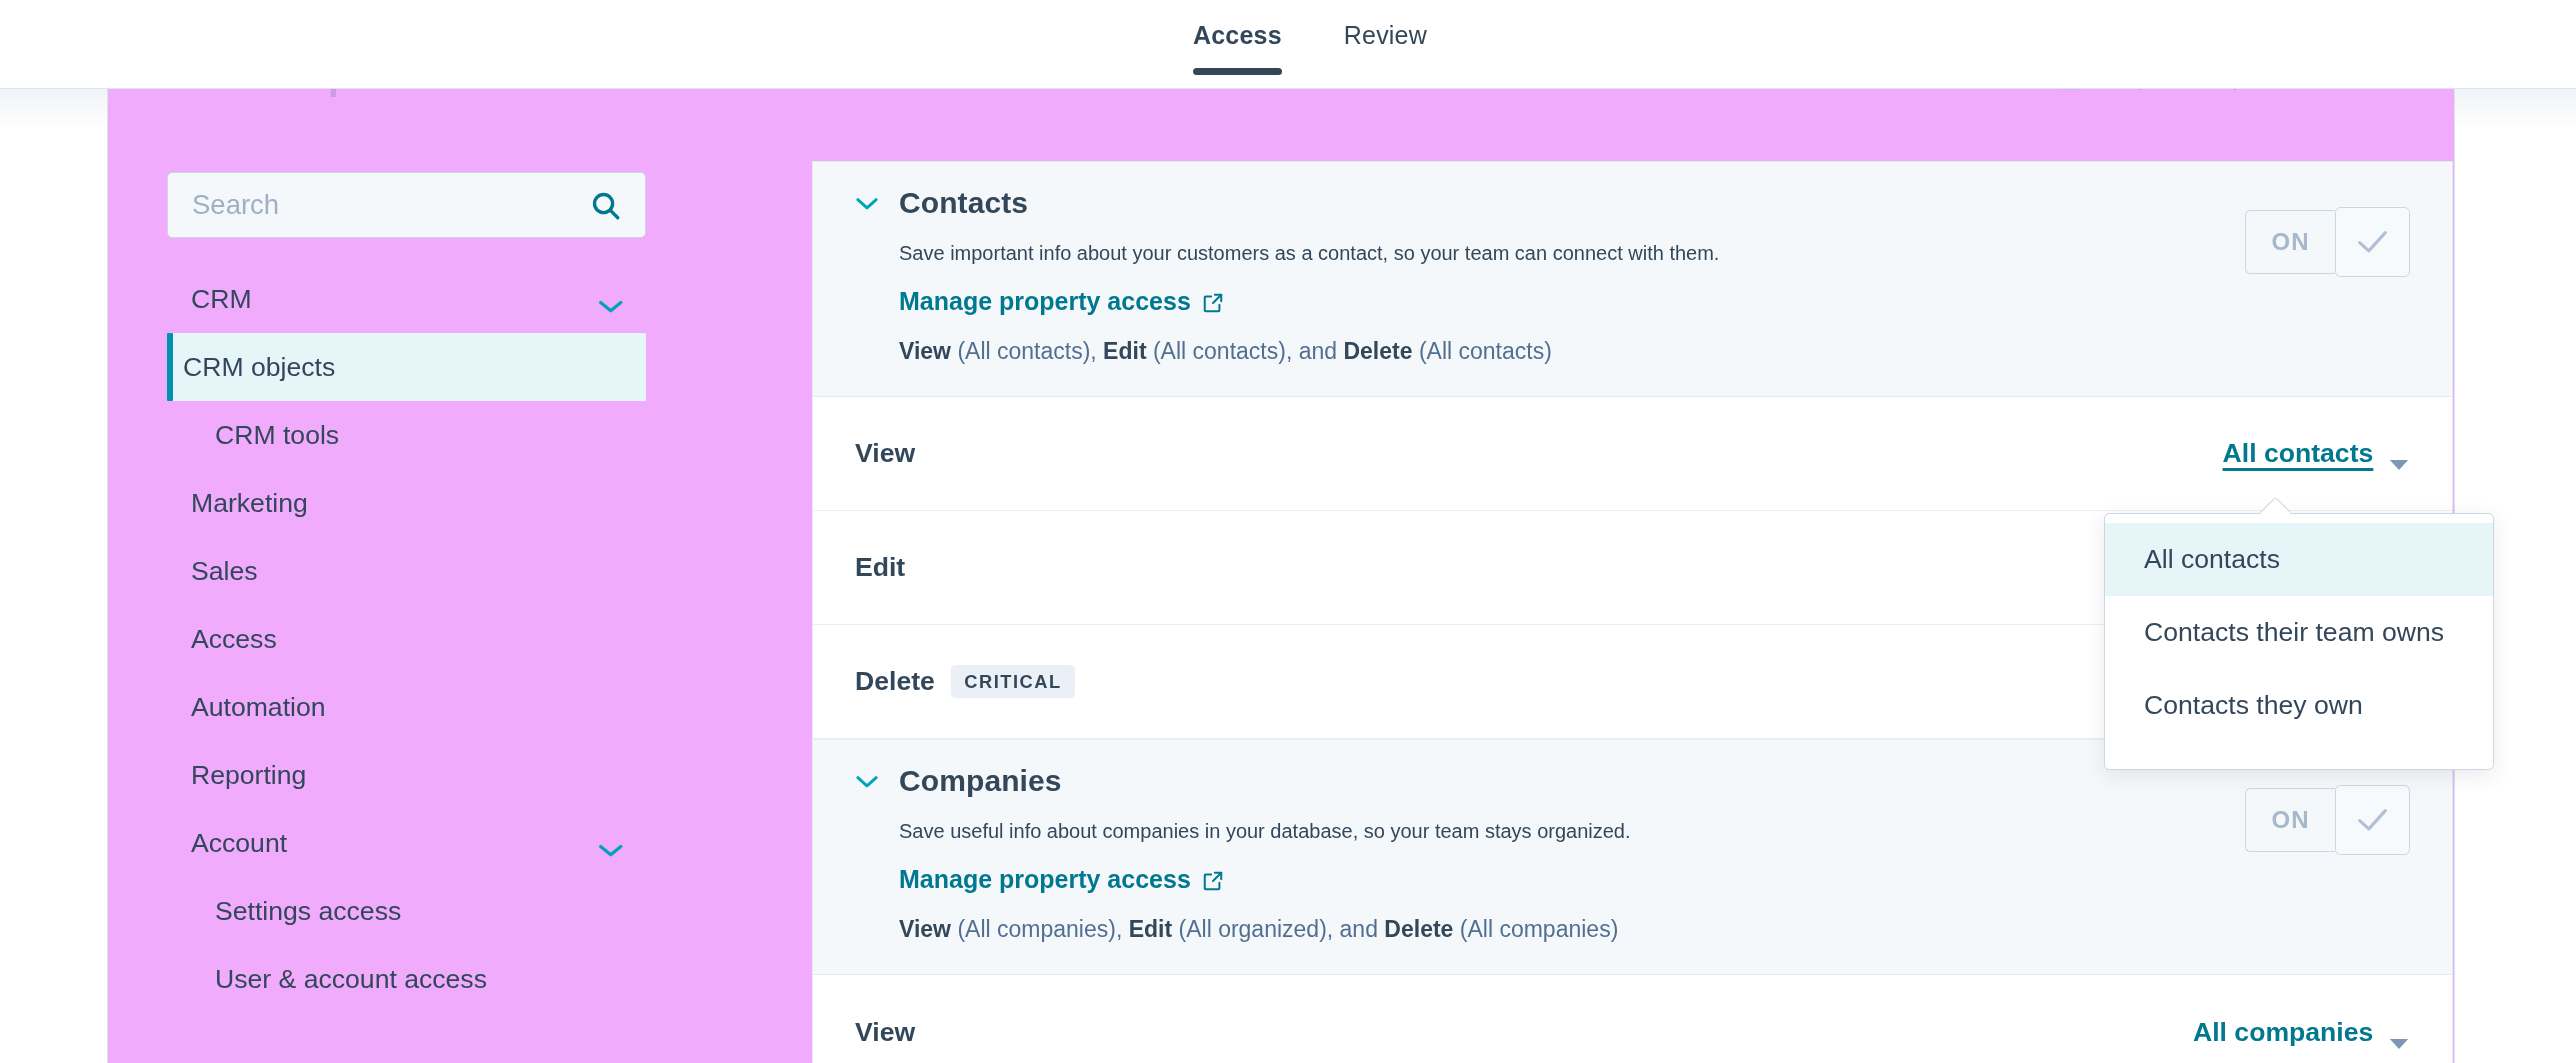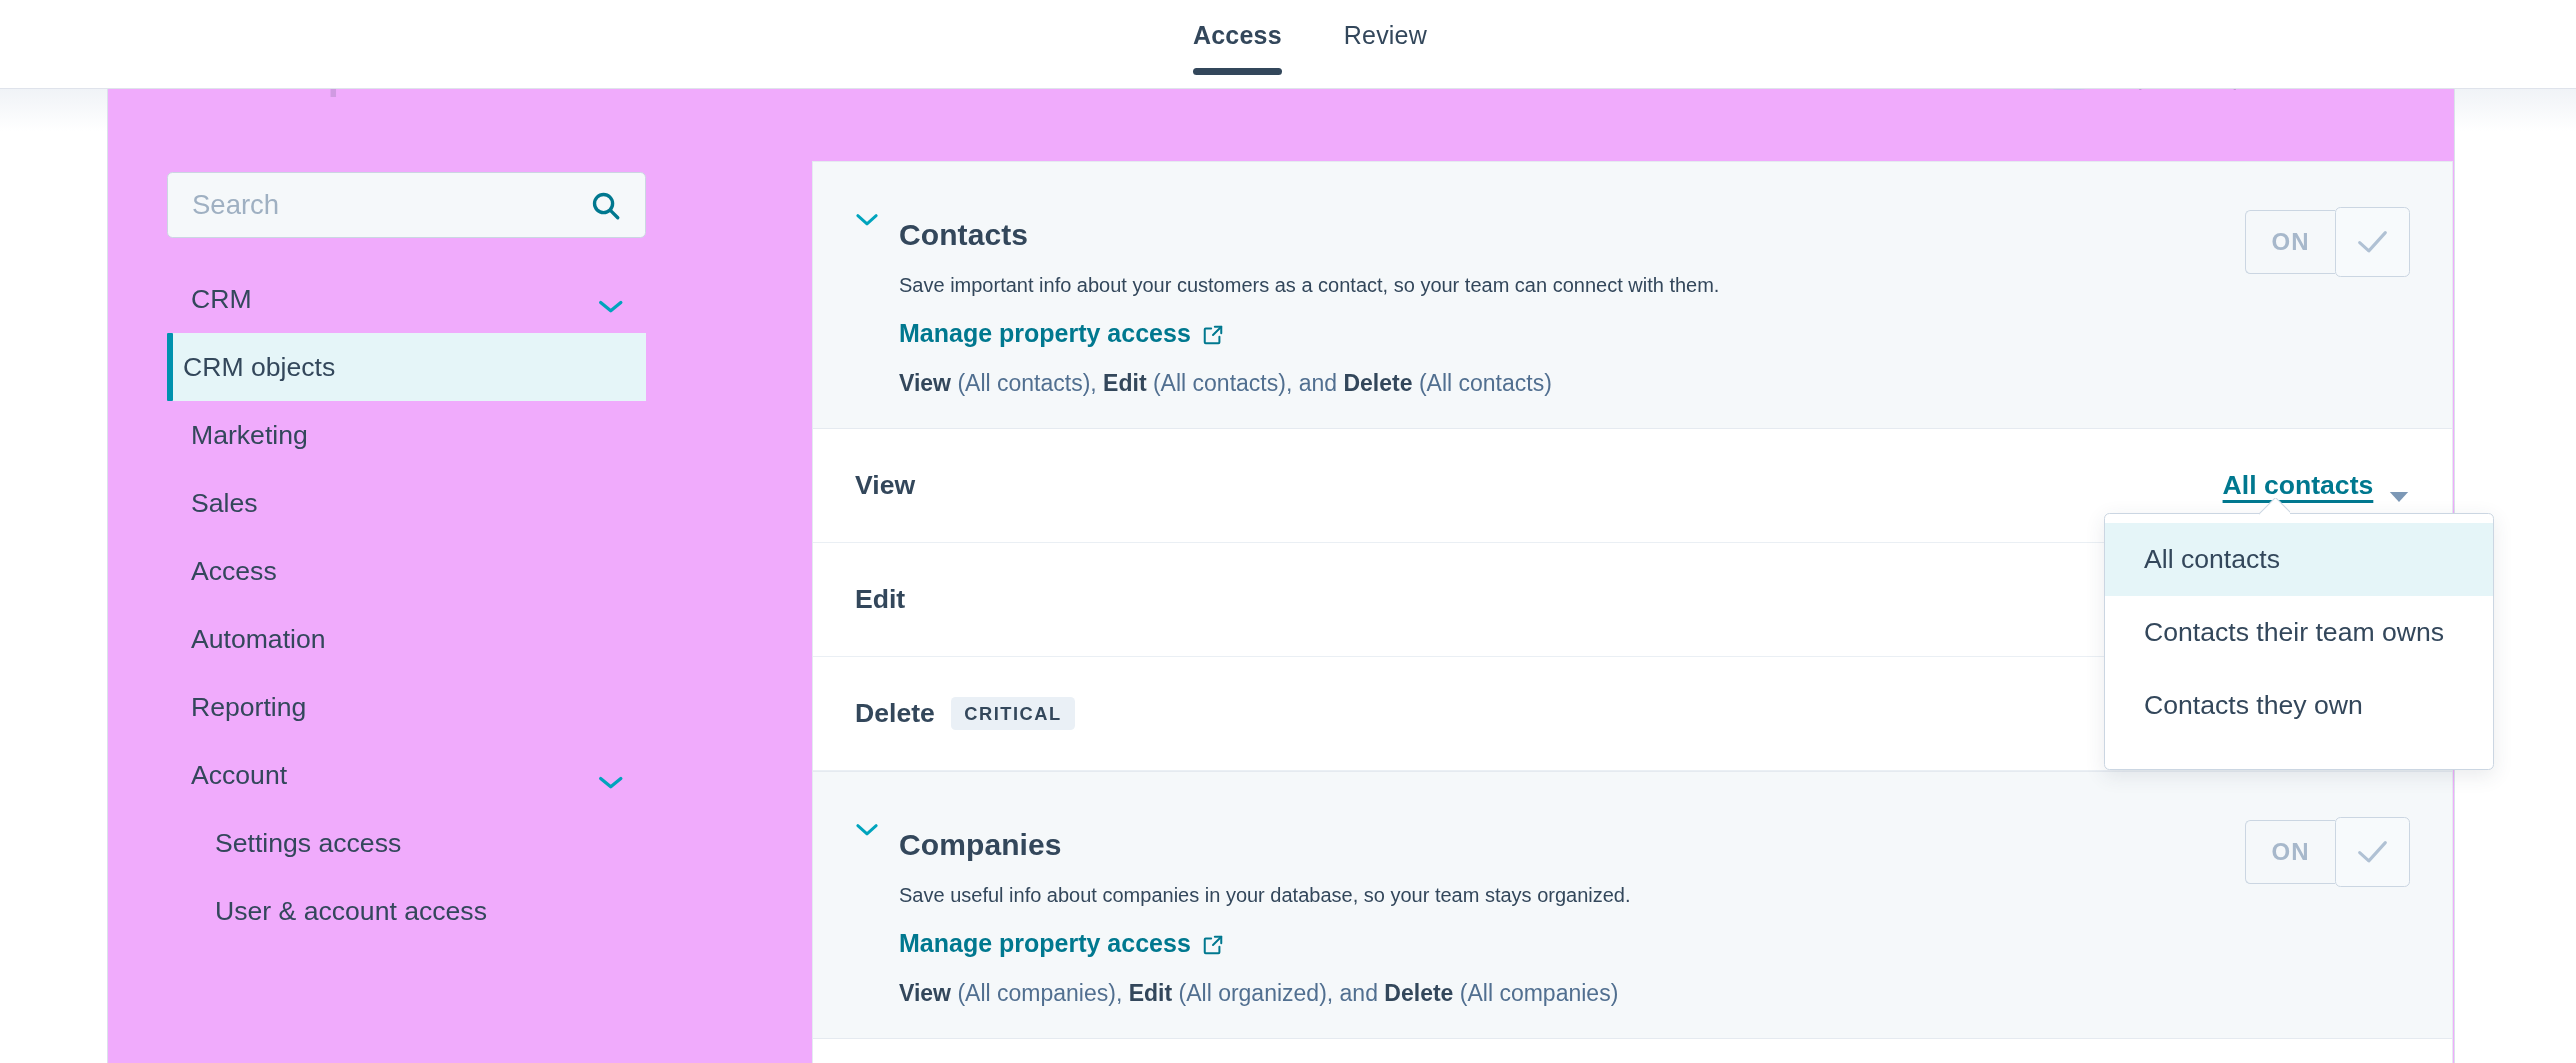--- a/index.html
+++ b/index.html
@@ -118,21 +118,21 @@
     border-right: 0.9px solid #e5eaf0;
   }
 
   .obj-header {
     background: #f5f8fa; border-bottom: 0.9px solid #e5eaf0;
     padding: 24px 42px 31px 42px; position: relative;
   }
   .obj-title-row { display: flex; align-items: center; gap: 20px; }
   .obj-chev { width: 24px; height: 14.7px; flex: 0 0 24px; cursor: pointer; }
   .obj-title {
-    font-size: 30px; font-weight: 700; color: #33475b; letter-spacing: 0.1px; margin-top: 32px;
+    font-size: 30px; font-weight: 700; color: #33475b; letter-spacing: 0.1px;
   }
   .obj-desc {
     margin-top: 20px; margin-left: 44px;
     font-size: 20px; color: #33475b; line-height: 1.35;
   }
   .obj-link {
     margin-top: 20px; margin-left: 44px;
     display: inline-flex; align-items: center; gap: 11px;
     font-size: 25px; font-weight: 700; color: #00788f;
     cursor: pointer;
@@ -256,20 +256,23 @@
           <svg viewBox="0 0 30 18" width="27.5" height="16.5" fill="none" stroke="#00a4bd" stroke-width="3.6" stroke-linecap="round" stroke-linejoin="round">
             <polyline points="4,5 15,14 26,5"></polyline>
           </svg>
         </span>
       </div>
 
       <div class="nav-item sub active">
         <span>CRM objects</span>
       </div>
 
+      <div class="nav-item sub">
+        <span>CRM tools</span>
+      </div>
 
       <div class="nav-item">
         <span>Marketing</span>
       </div>
 
       <div class="nav-item">
         <span>Sales</span>
       </div>
 
       <div class="nav-item">

